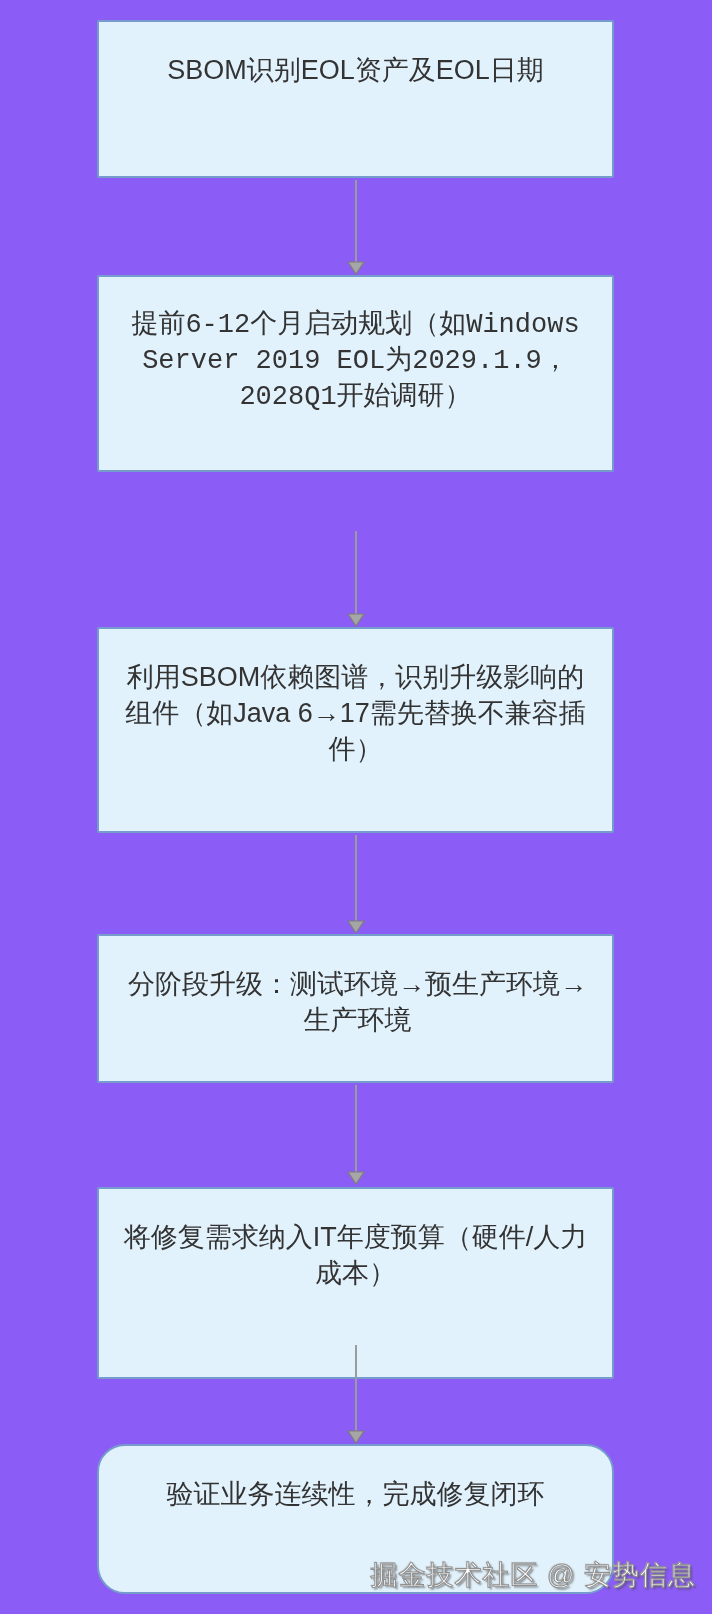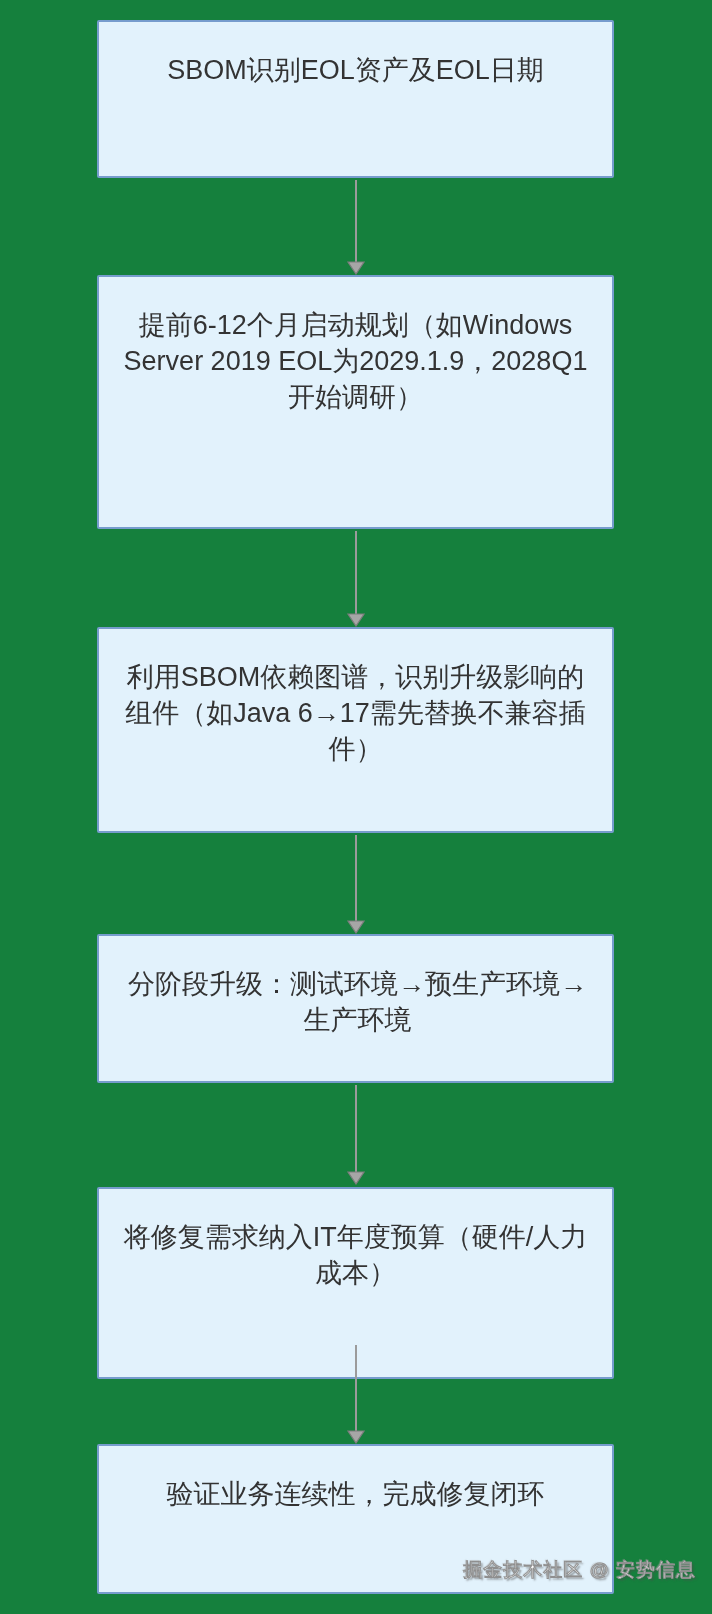--- a/index.html
+++ b/index.html
@@ -5,56 +5,56 @@
   * { margin: 0; padding: 0; box-sizing: border-box; }
   html, body { background: #ffffff; }
   body {
     width: 712px; height: 1614px;
     position: relative;
     font-family: "Liberation Sans", sans-serif;
   }
   .canvas {
     position: absolute; left: 0; top: 0;
     width: 712px; height: 1614px;
-    background: #15803d; overflow: hidden;
+    background: #8b5cf6; overflow: hidden;
   }
   .flow-box {
     position: absolute; left: 97px; width: 517px;
     background: #e2f2fc;
     border: 2px solid #769ccd;
     border-radius: 2px;
     padding: 30px 24px 0 24px;
     display: flex; justify-content: center; align-items: flex-start;
   }
   .flow-box .label {
     font-size: 27px; line-height: 36px;
     color: #333333; text-align: center;
   }
   .b1 { top: 20px;   height: 158px; }
-  .b2 { top: 275px;  height: 254px; }
+  .b2 { top: 275px;  height: 197px; font-family: Liberation Mono, monospace; }
   .b3 { top: 627px;  height: 206px; }
   .b4 { top: 934px;  height: 149px; padding-left: 28px; }
   .b5 { top: 1187px; height: 192px; }
-  .b6 { top: 1444px; height: 150px; }
+  .b6 { top: 1444px; height: 150px; border-radius: 28px; }
 
   .arrow { position: absolute; left: 346px; width: 20px; }
   .a1 { top: 180px;  height: 95px;  }
   .a2 { top: 531px;  height: 96px;  }
   .a3 { top: 835px;  height: 99px;  }
   .a4 { top: 1085px; height: 100px; }
   .a5 { top: 1345px; height: 99px;  }
   .arrow .shaft {
     position: absolute; left: 9px; top: 0; bottom: 11px;
     width: 2px; background: #9b9b9b;
   }
   .arrow .head { position: absolute; left: 0; bottom: 0; display: block; }
 
   .watermark {
     position: absolute; top: 1557px; right: 16px;
-    font-size: 19px; white-space: nowrap;
+    font-size: 27px; white-space: nowrap;
     color: #ffffff;
     -webkit-text-stroke: 1px #8f8f8f;
     text-shadow: 2px 2px 2px rgba(75,75,75,0.65), -1px -1px 1px rgba(170,170,170,0.5);
     letter-spacing: 1px;
   }
 </style>
 </head>
 <body>
 
 <div class="canvas">

